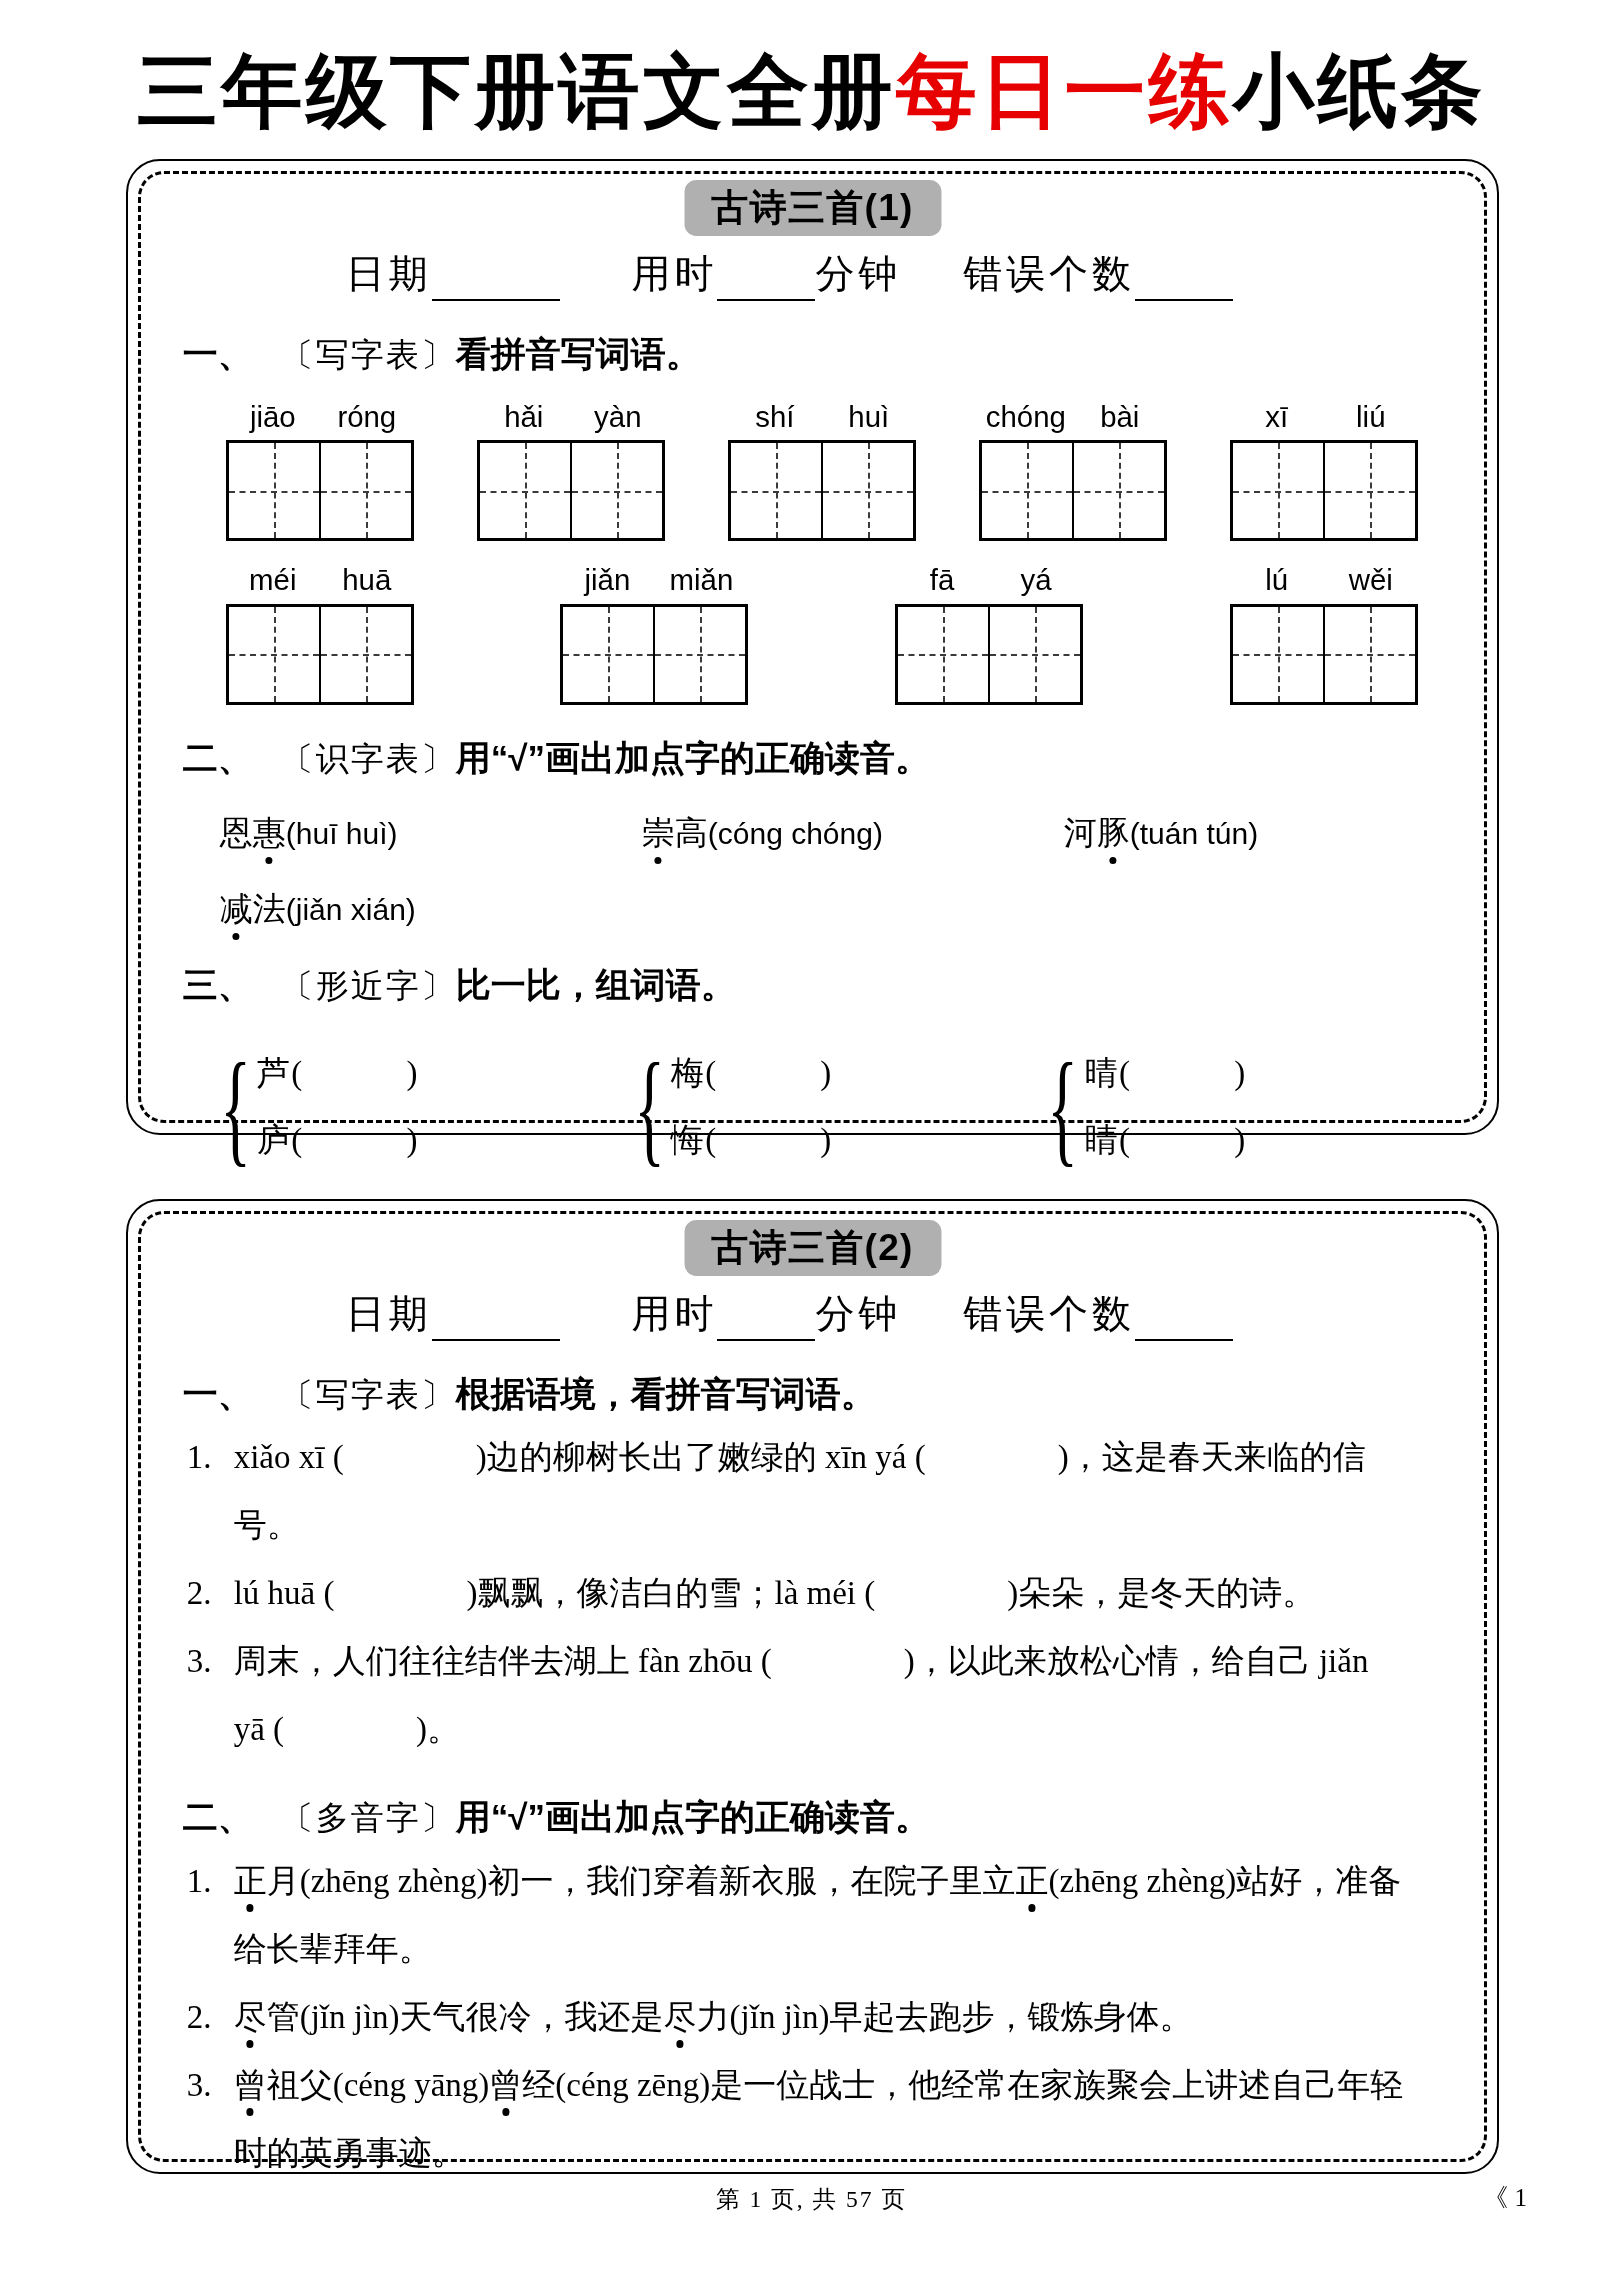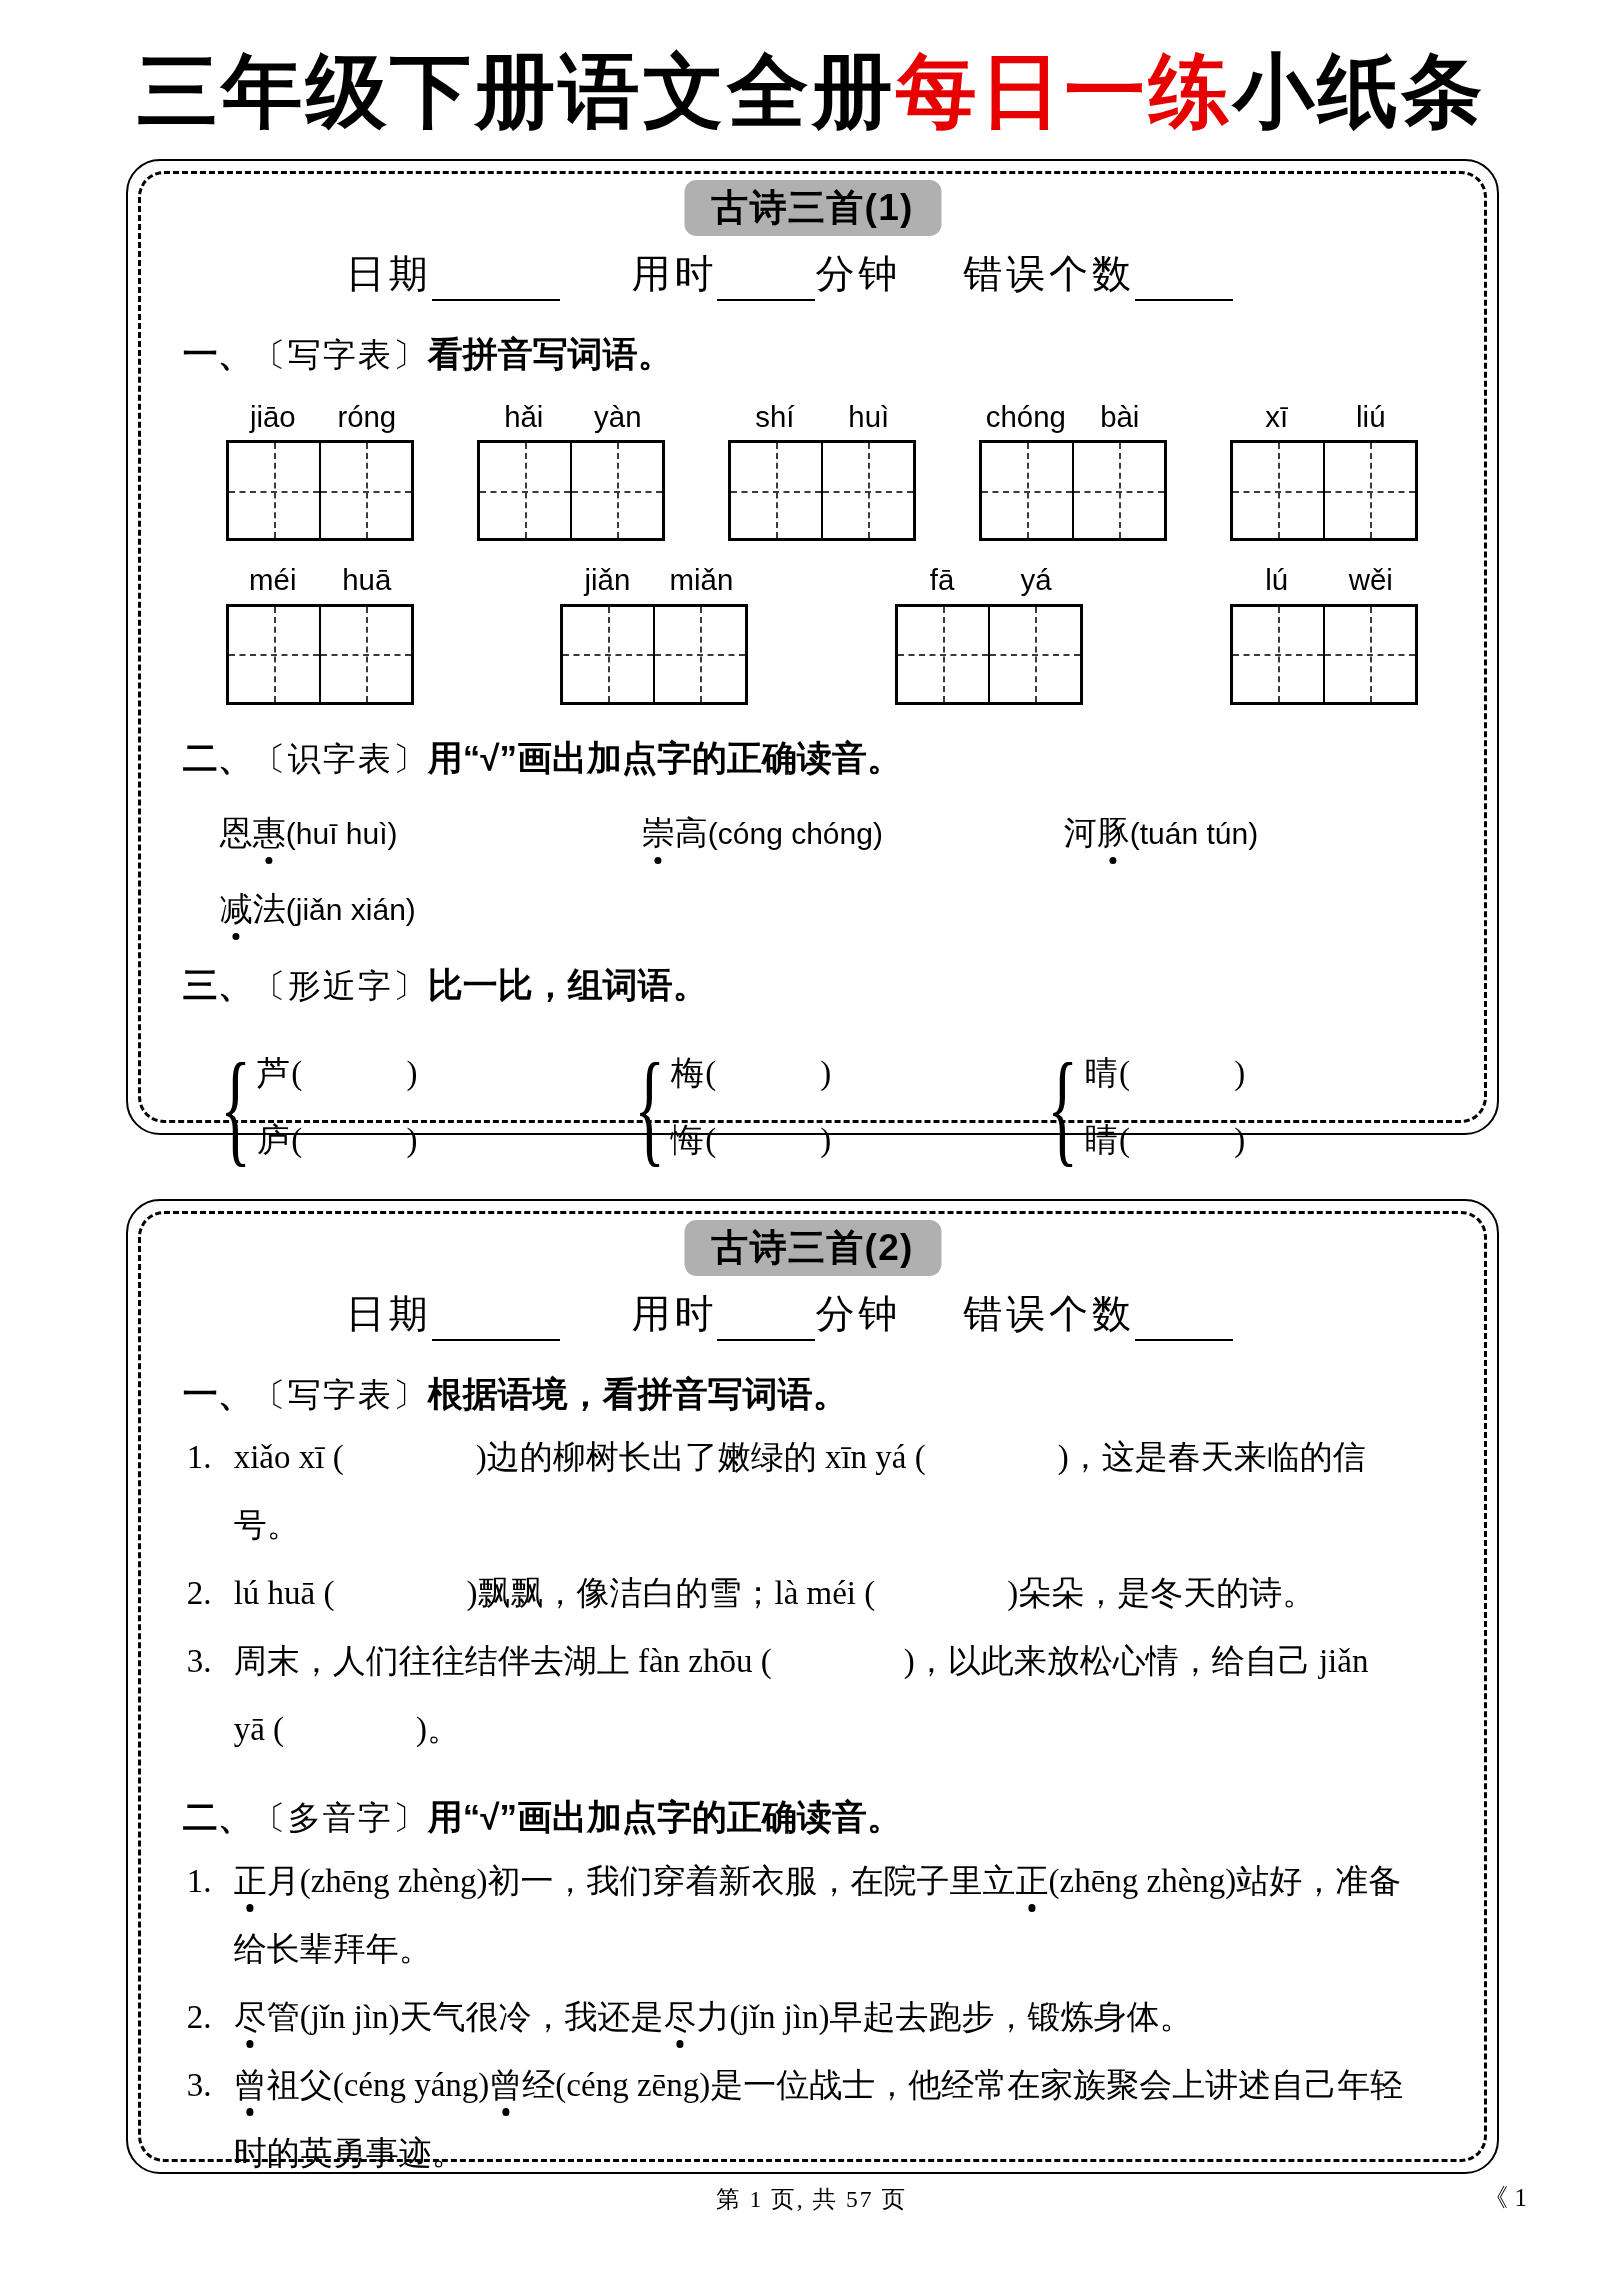--- a/index.html
+++ b/index.html
@@ -27,21 +27,21 @@
   .meta{display:flex;align-items:flex-end;margin-left:167px;font-size:39px;
         font-family:"Liberation Serif",serif;}
   .meta .lbl{letter-spacing:3.9px;}
   .blank{display:inline-block;border-bottom:2.6px solid #000;height:33px;}
   .b195{width:128px;} .b150{width:98px;}
   .gap110{width:72px;} .gap95{width:62px;}
 
   
   .sec{margin:30px 0 0 3.9px;font-family:"Liberation Sans",sans-serif;
        font-weight:bold;font-size:35px;white-space:nowrap;}
-  .sec .tag{font-family:"Liberation Serif",serif;font-weight:400;font-size:33px;letter-spacing:2px;}
+  .sec .tag{font-family:"Liberation Serif",serif;font-weight:400;font-size:33px;letter-spacing:2px;margin-left:28px;}
 
   
   .pinrow{display:flex;justify-content:space-between;width:1192px;margin:22px 0 0 47px;}
   .pgroup{display:flex;flex-direction:column;align-items:center;}
   .pin-pair{display:flex;width:188px;margin-bottom:6.5px;
       font-family:"Liberation Sans",sans-serif;font-size:29.4px;}
   .pin-pair span{flex:1;text-align:center;}
   .grid{display:flex;width:188px;height:101px;border:3.3px solid #000;box-sizing:border-box;background:#fff;}
   .cell{flex:1;position:relative;border-right:2px solid #000;}
   .cell:last-child{border-right:none;}
@@ -276,21 +276,21 @@
           <div class="qitem">
               <span class="qnum">1.</span>
               <span class="qtext"><span class="dotc">正</span><span>月(zhēng zhèng)初一，我们穿着新衣服，在院子里立</span><span class="dotc">正</span><span>(zhēng zhèng)站好，准备给长辈拜年。</span></span>
             </div>
           <div class="qitem">
               <span class="qnum">2.</span>
               <span class="qtext"><span class="dotc">尽</span><span>管(jǐn jìn)天气很冷，我还是</span><span class="dotc">尽</span><span>力(jǐn jìn)早起去跑步，锻炼身体。</span></span>
             </div>
           <div class="qitem">
               <span class="qnum">3.</span>
-              <span class="qtext"><span class="dotc">曾</span><span>祖父(céng yáng)</span><span class="dotc">曾</span><span>经(céng zēng)是一位战士，他经常在家族聚会上讲述自己年轻时的英勇事迹。</span></span>
+              <span class="qtext"><span class="dotc">曾</span><span>祖父(céng yāng)</span><span class="dotc">曾</span><span>经(céng zēng)是一位战士，他经常在家族聚会上讲述自己年轻时的英勇事迹。</span></span>
             </div>
         </div>
 
       </div>
     </div>
   </div>
 
   <div class="footer-center">第 1 页, 共 57 页</div>
   <div class="footer-right">《 1</div>
 

